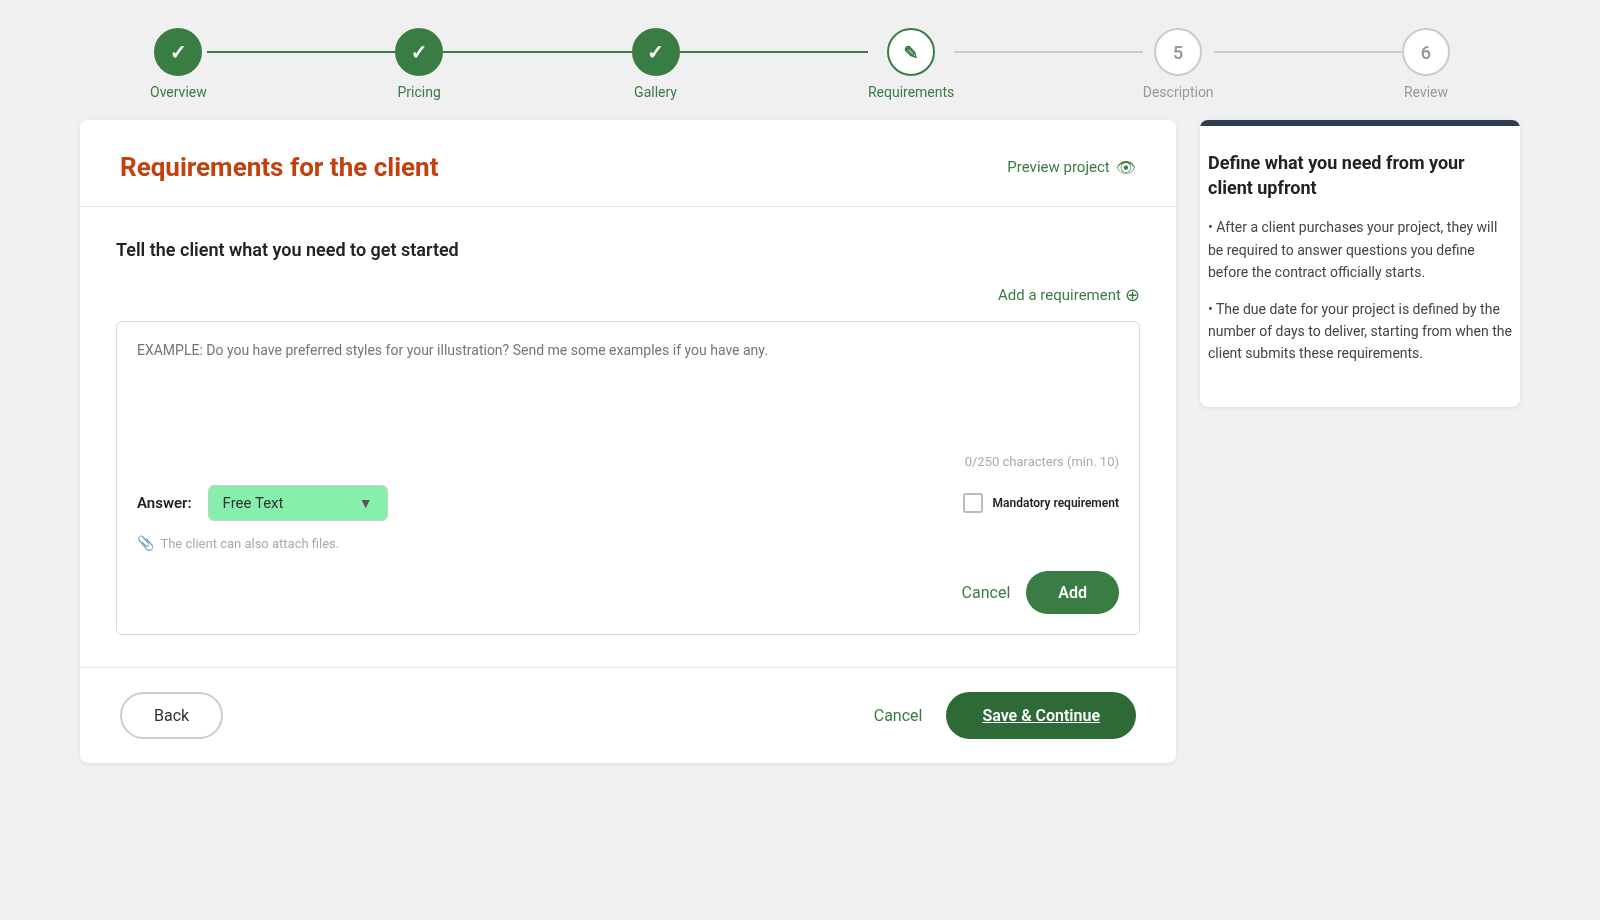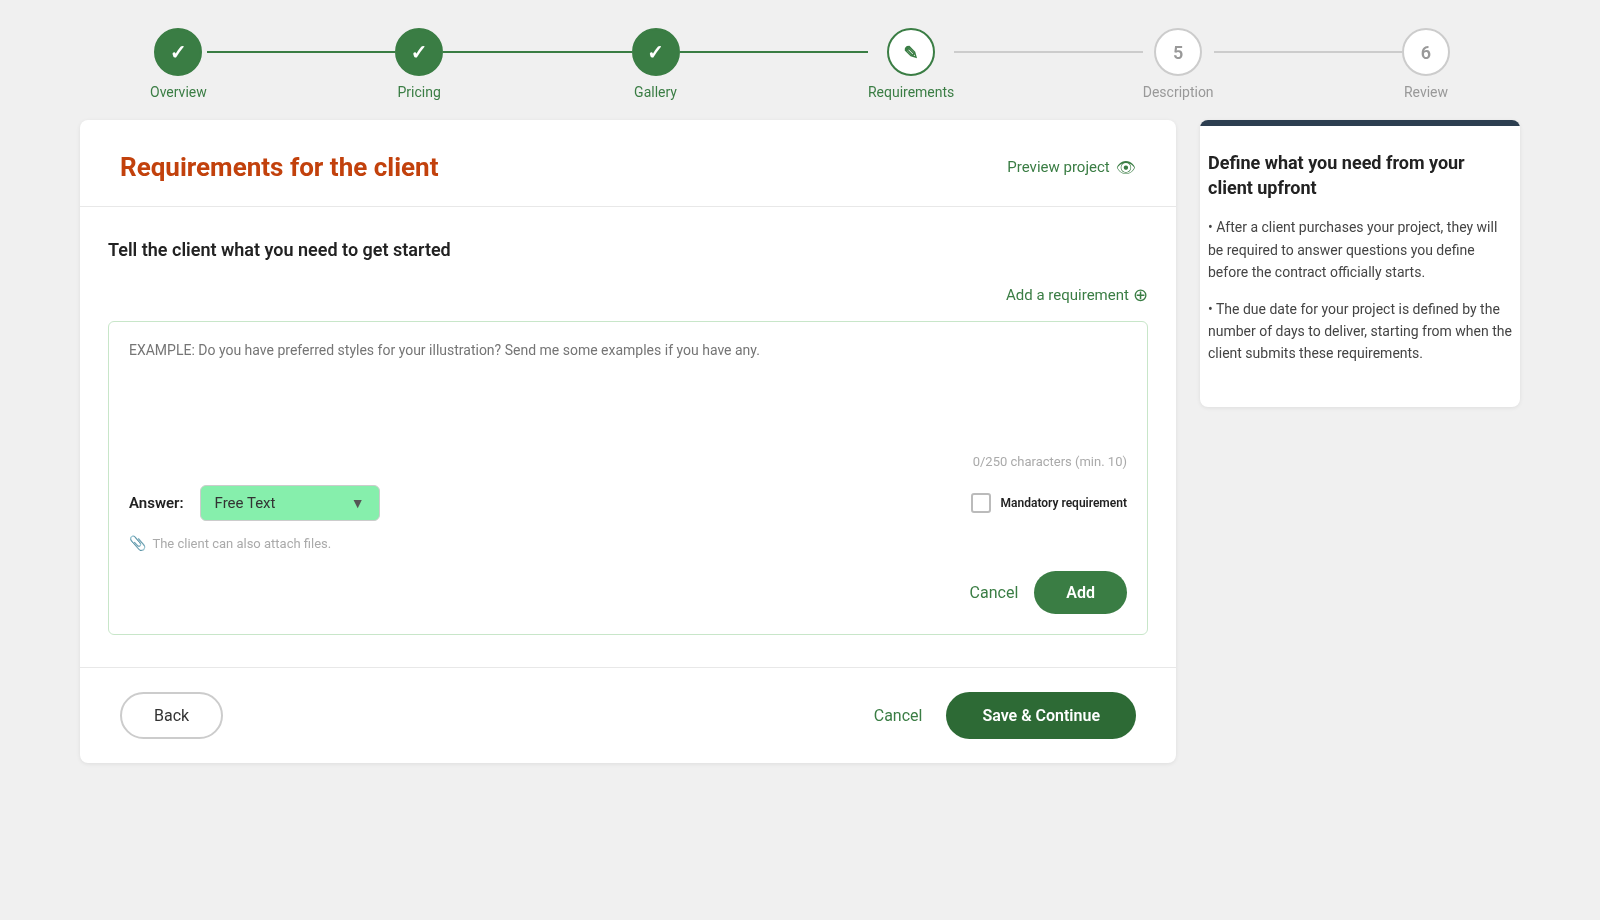--- a/index.html
+++ b/index.html
@@ -106,21 +106,21 @@
     .preview-link {
       color: #3a7d44;
       font-size: 15px;
       display: flex;
       align-items: center;
       gap: 6px;
       cursor: pointer;
       text-decoration: none;
     }
     .card-body {
-      padding: 32px 28px;
+      padding: 32px 36px;
     }
     .section-title {
       font-size: 18px;
       font-weight: 600;
       color: #222;
       margin-bottom: 20px;
     }
     .add-requirement-link {
       color: #3a7d44;
       font-size: 15px;
@@ -271,20 +271,21 @@
     .btn-save {
       background: #2d6a35;
       color: white;
       border: none;
       border-radius: 28px;
       padding: 14px 36px;
       font-size: 16px;
       font-weight: 600;
       cursor: pointer;
       font-family: inherit;
+      text-decoration: underline;
     }
 
     
     .sidebar {
       width: 320px;
       flex-shrink: 0;
     }
     .sidebar-card {
       background: white;
       border-radius: 8px;

